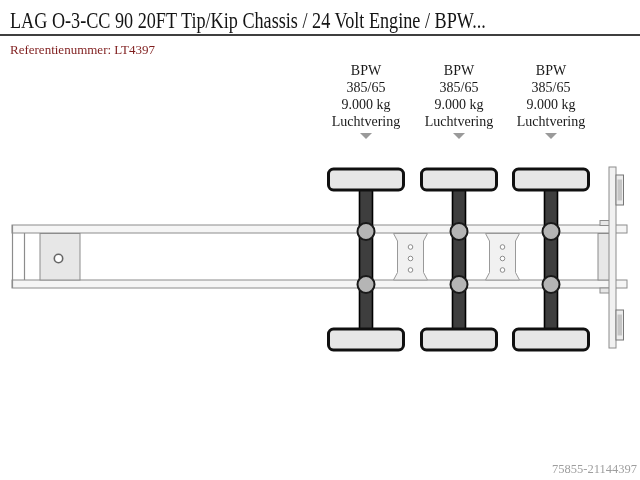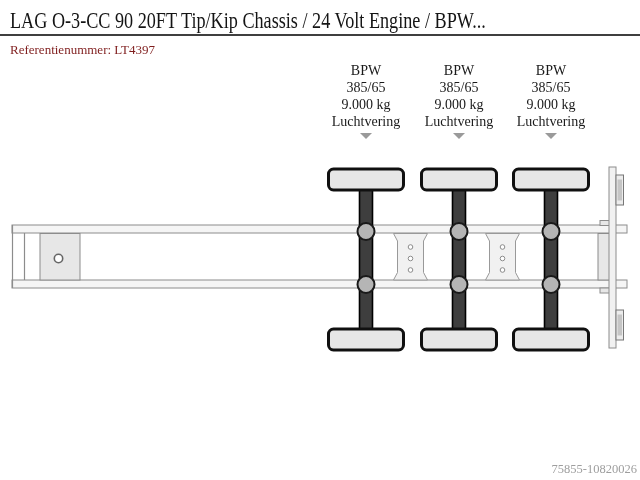--- a/index.html
+++ b/index.html
@@ -125,14 +125,14 @@
 
     <g>
       <rect class="axle" x="544.5" y="176" width="13" height="166"></rect>
       <rect class="wheel" x="513.5" y="169" width="75" height="21" rx="5"></rect>
       <rect class="wheel" x="513.5" y="329" width="75" height="21" rx="5"></rect>
       <circle class="bag" cx="551" cy="231.5" r="8.5"></circle>
       <circle class="bag" cx="551" cy="284.5" r="8.5"></circle>
     </g>
   </svg>
 
-  <div class="watermark">75855-10820026</div>
+  <div class="watermark">75855-21144397</div>
 </div>
 
 </body></html>

